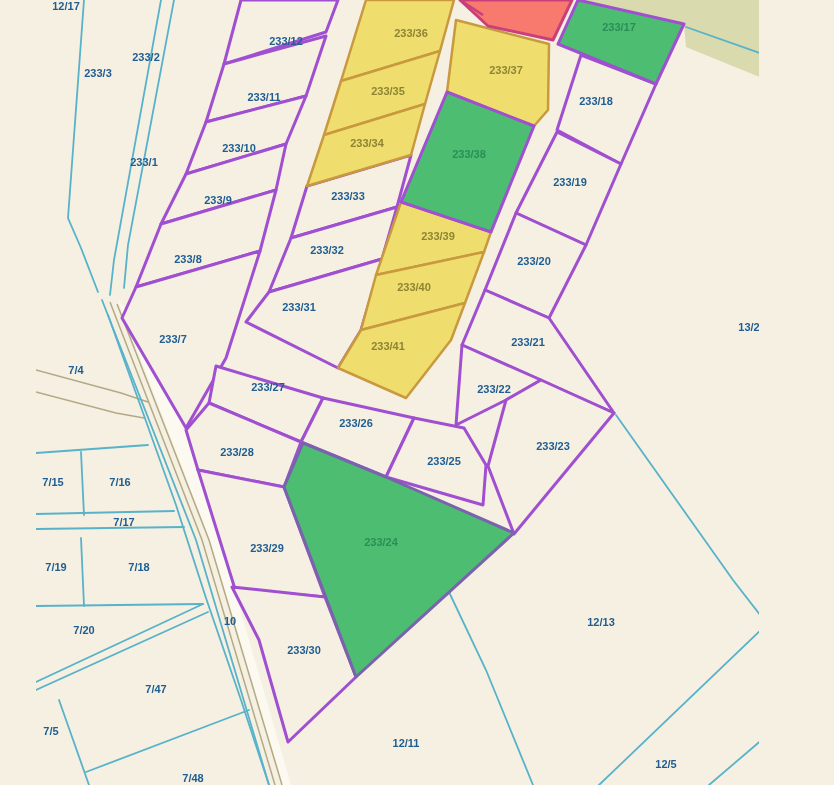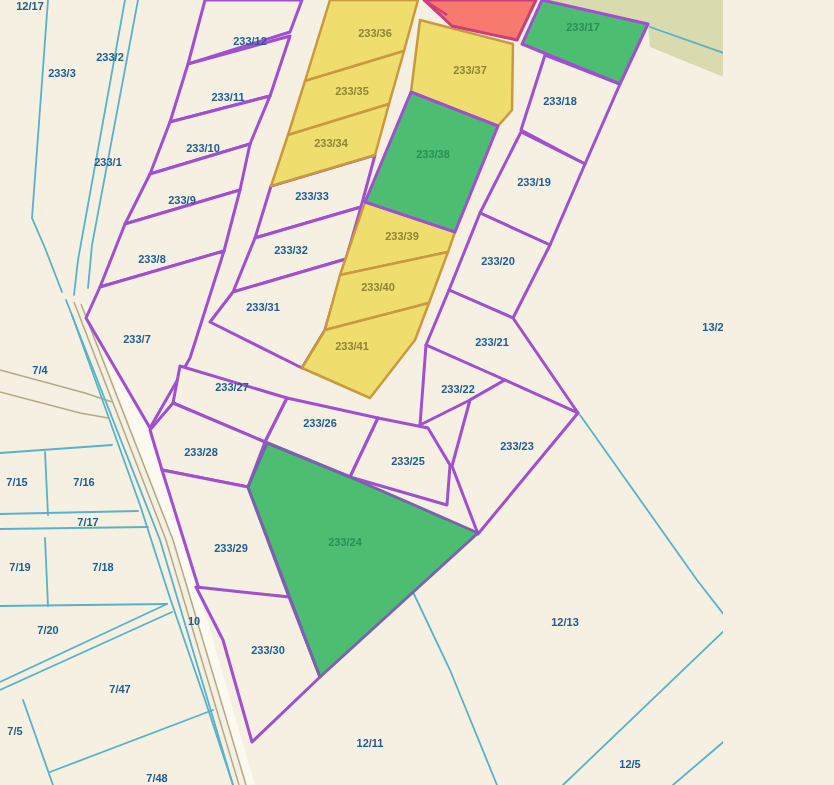--- a/index.html
+++ b/index.html
@@ -1,16 +1,16 @@
 <!DOCTYPE html>
 <html><head>
 <meta charset="utf-8">
 <style>
   html,body{margin:0;padding:0;background:#f5f0e2;}
-  #map-wrap{position:relative;width:723px;height:785px;overflow:hidden;}
+  #map-wrap{position:relative;width:723px;height:785px;overflow:hidden;margin-left:36px;}
   svg{display:block;}
   .lbl{font-family:"Liberation Sans",sans-serif;font-size:11px;font-weight:bold;
        text-anchor:middle;dominant-baseline:middle;}
   .navy{fill:#1f5d92;}
   .olive{fill:#8e8434;}
   .green{fill:#2a8f57;}
 </style>
 </head>
 <body>
 

